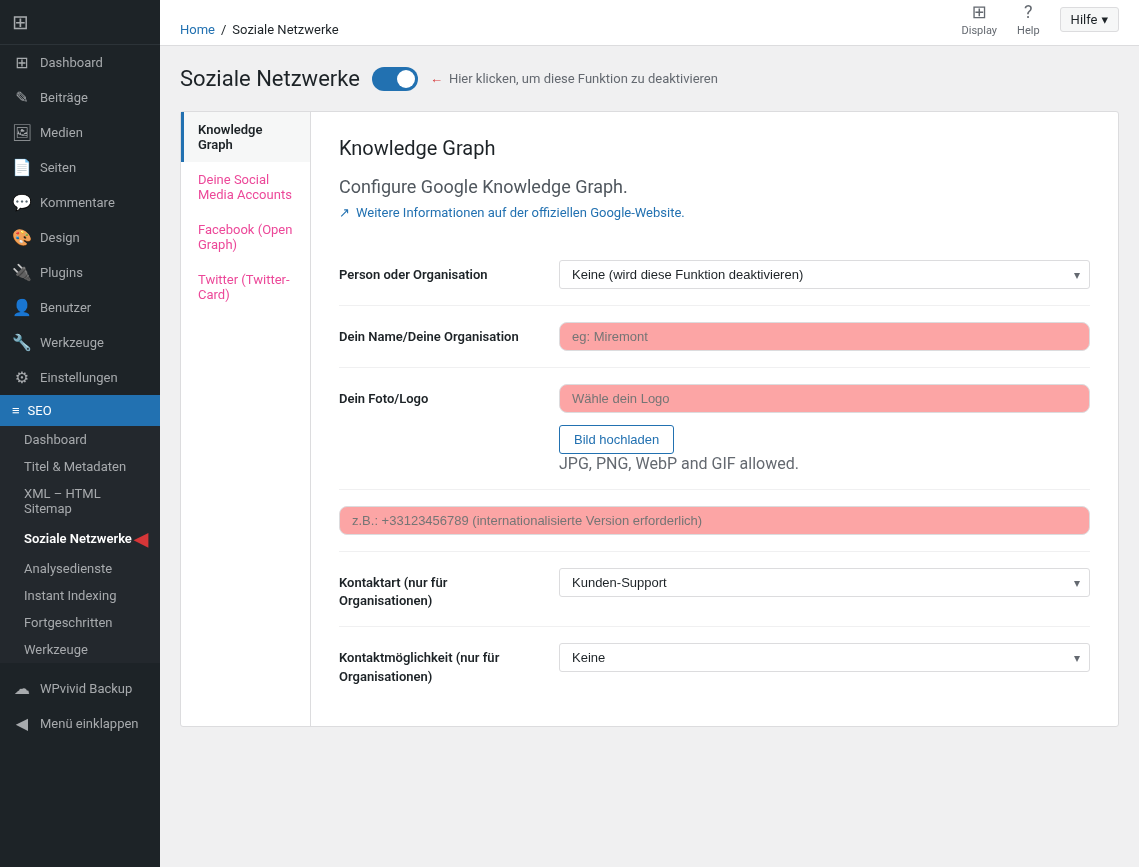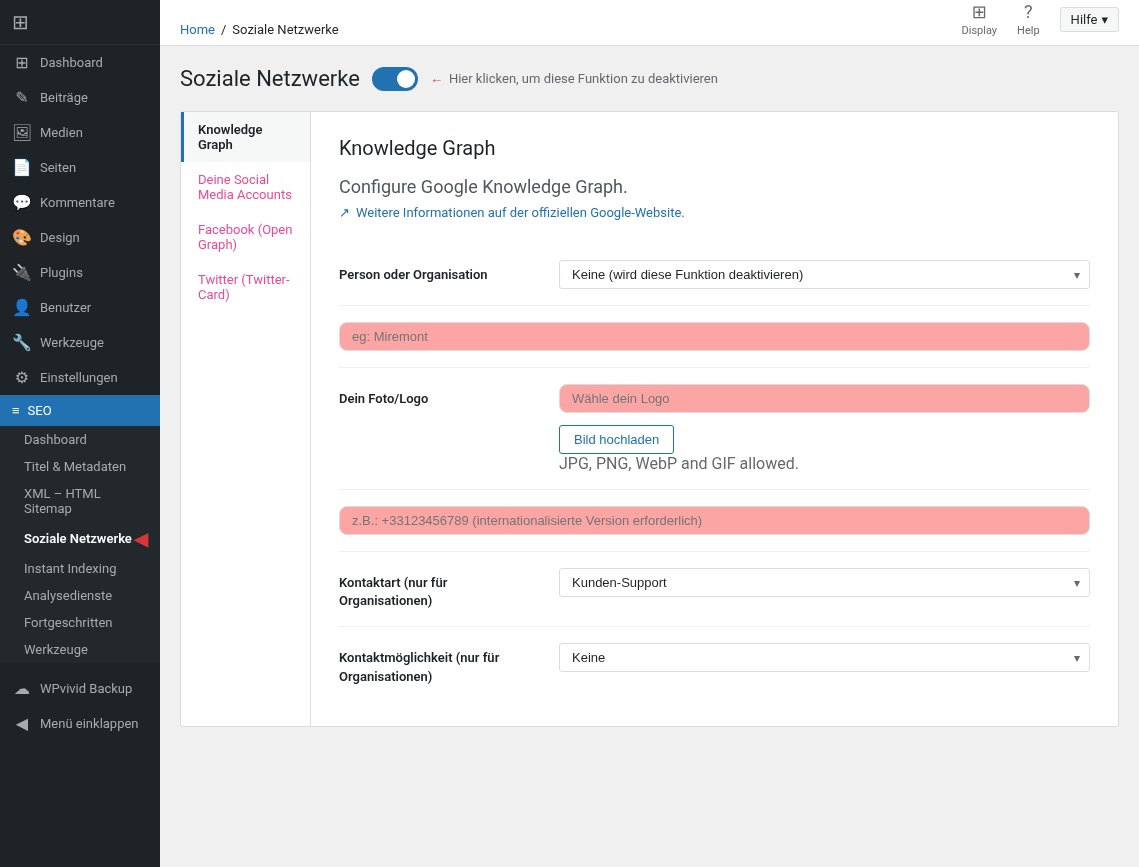--- a/index.html
+++ b/index.html
@@ -312,24 +312,24 @@
       <span>Titel &amp; Metadaten</span>
     </div>
     <div class="seo-subitem">
       <span>XML – HTML Sitemap</span>
     </div>
     <div class="seo-subitem active" style="display:flex;align-items:center;justify-content:space-between;">
       <span>Soziale Netzwerke</span>
       <span style="color:#d63638;font-size:18px;">◀</span>
     </div>
     <div class="seo-subitem">
+      <span>Analysedienste</span>
+    </div>
+    <div class="seo-subitem">
       <span>Instant Indexing</span>
-    </div>
-    <div class="seo-subitem">
-      <span>Analysedienste</span>
     </div>
     <div class="seo-subitem">
       <span>Fortgeschritten</span>
     </div>
     <div class="seo-subitem">
       <span>Werkzeuge</span>
     </div>
   </div>
 
   <div class="sidebar-item" style="margin-top:8px;">
@@ -416,20 +416,21 @@
                 <option>Person</option>
                 <option>Organisation</option>
               </select>
               <span class="select-arrow">▾</span>
             </div>
           </div>
         </div>
 
         
         <div class="form-row">
+          <div class="form-label">Dein Name/Deine Organisation</div>
           <div class="form-control">
             <input type="text" class="form-input" placeholder="eg: Miremont" style="">
           </div>
         </div>
 
         
         <div class="form-row">
           <div class="form-label">Dein Foto/Logo</div>
           <div class="form-control">
             <input type="text" class="form-input logo-input" placeholder="Wähle dein Logo" style="">

